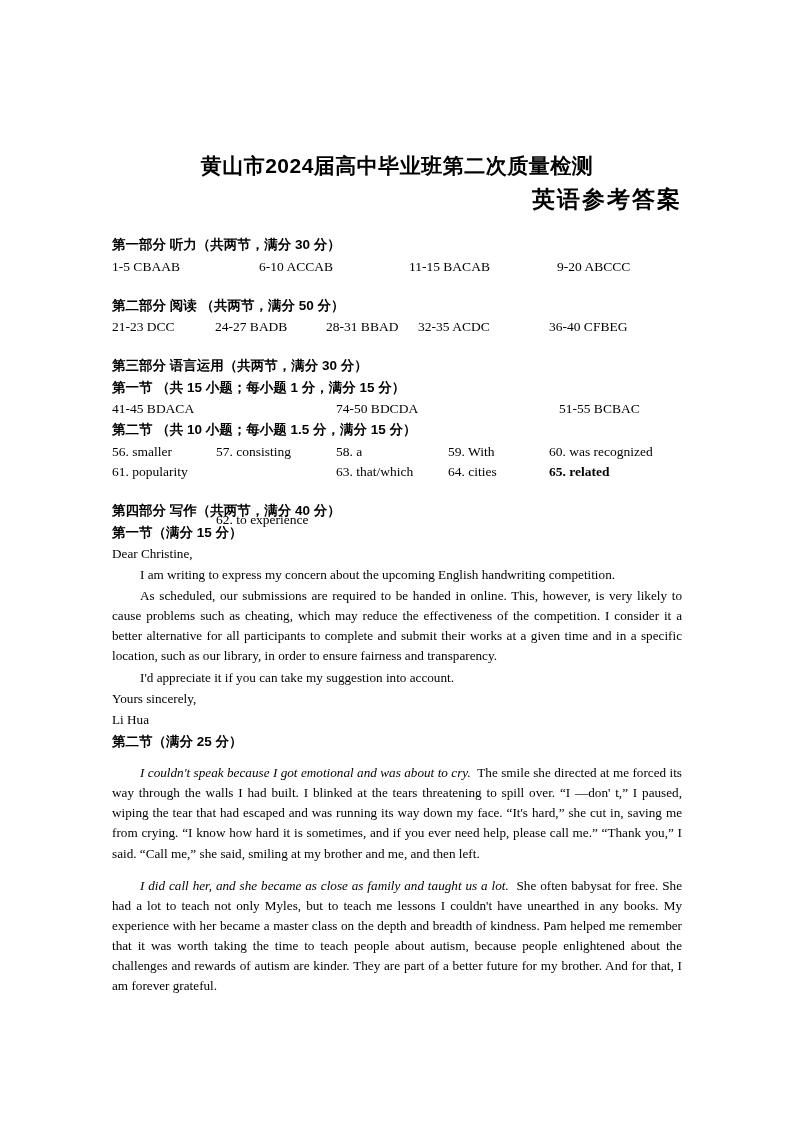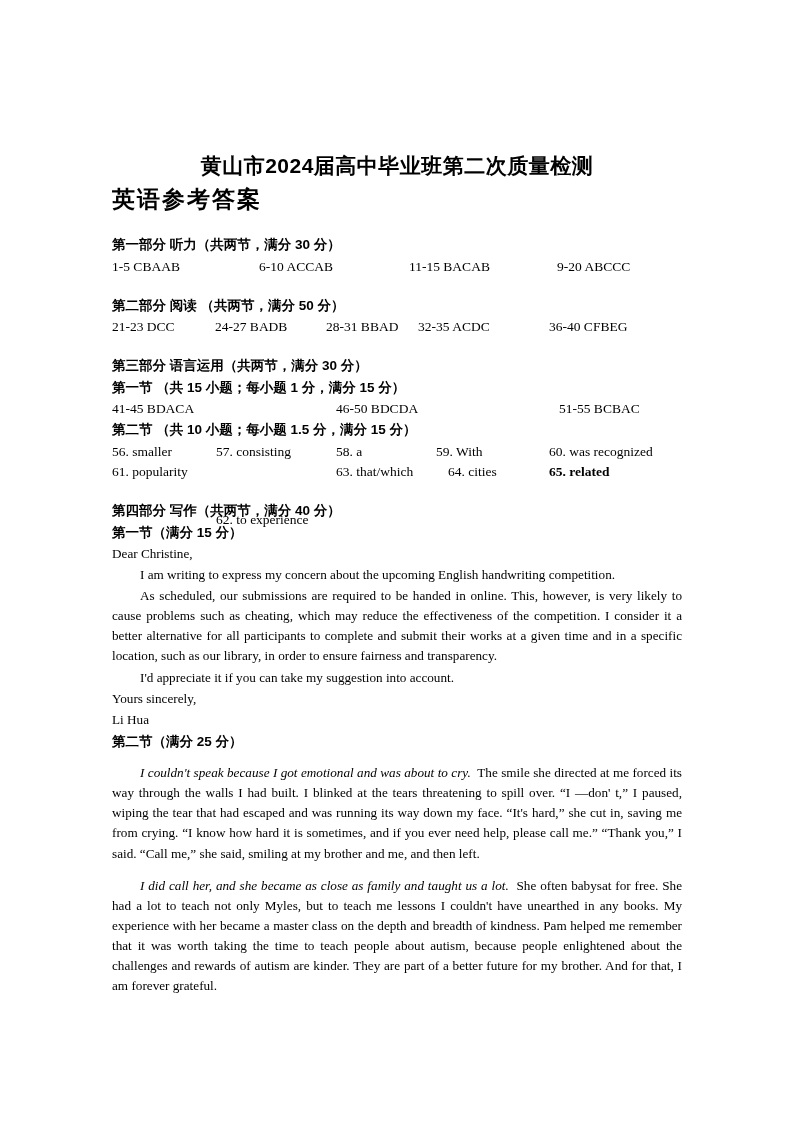--- a/index.html
+++ b/index.html
@@ -33,21 +33,21 @@
     font-weight: bold;
     font-size: 21px;
     text-align: center;
     letter-spacing: 0.5px;
     margin: 0 0 6px 0;
     line-height: 1.3;
   }
   .title-sub {
     font-family: "Liberation Serif", serif;
     font-size: 23px;
-    text-align: left;
+    text-align: right;
     margin: 0 0 8px 0;
     letter-spacing: 2px;
     line-height: 1.3;
   }
   .sec-head {
     font-family: "Liberation Sans", sans-serif;
     font-weight: bold;
     font-size: 13.5px;
     margin: 20px 0 2px 0;
     line-height: 1.45;
@@ -120,30 +120,30 @@
       <span class="cell" style="left:103px;">24-27 BADB</span>
       <span class="cell" style="left:214px;">28-31 BBAD</span>
       <span class="cell" style="left:306px;text-align:center;">32-35 ACDC</span>
       <span class="cell" style="left:437px;">36-40 CFBEG</span>
     </div>
 
     <div class="sec-head">第三部分   语言运用（共两节，满分 30 分）</div>
     <div class="sub-head">第一节   （共 15 小题；每小题 1 分，满分 15 分）</div>
     <div class="ans-row">
       <span class="cell" style="left:0px;">41-45 BDACA</span>
-      <span class="cell" style="left:224px;">46-50 BDCDA</span>
+      <span class="cell" style="left:224px;">74-50 BDCDA</span>
       <span class="cell" style="left:447px;">51-55 BCBAC</span>
     </div>
 
     <div class="sub-head">第二节 （共 10 小题；每小题 1.5 分，满分 15 分）</div>
     <div class="ans-row">
       <span class="cell" style="left:0px;">56. smaller</span>
       <span class="cell" style="left:104px;">57. consisting</span>
       <span class="cell" style="left:224px;">58. a</span>
-      <span class="cell" style="left:324px;">59. With</span>
+      <span class="cell" style="left:336px;">59. With</span>
       <span class="cell" style="left:437px;">60. was recognized</span>
     </div>
     <div class="ans-row">
       <span class="cell" style="left:0px;">61. popularity</span>
       <span class="cell" style="left:104px;margin-top:48px;">62. to experience</span>
       <span class="cell" style="left:224px;">63. that/which</span>
       <span class="cell" style="left:336px;">64. cities</span>
       <span class="cell" style="left:437px;font-weight:bold;">65. related</span>
     </div>
 

